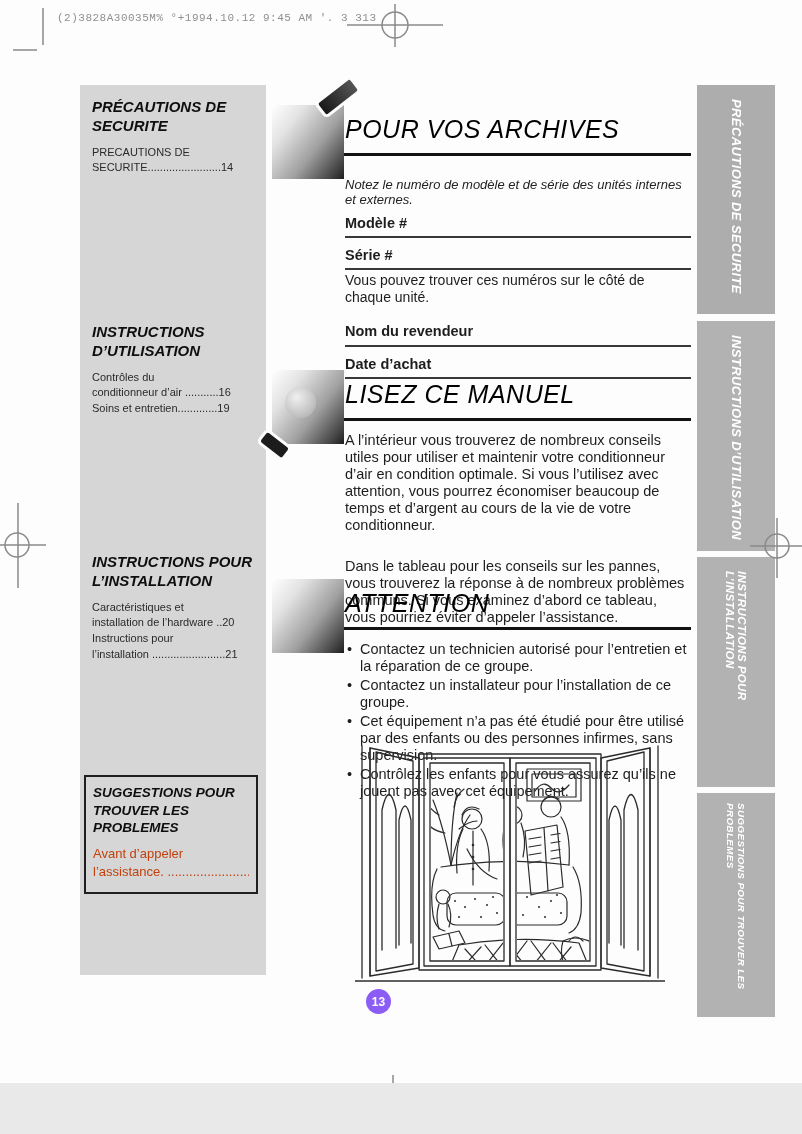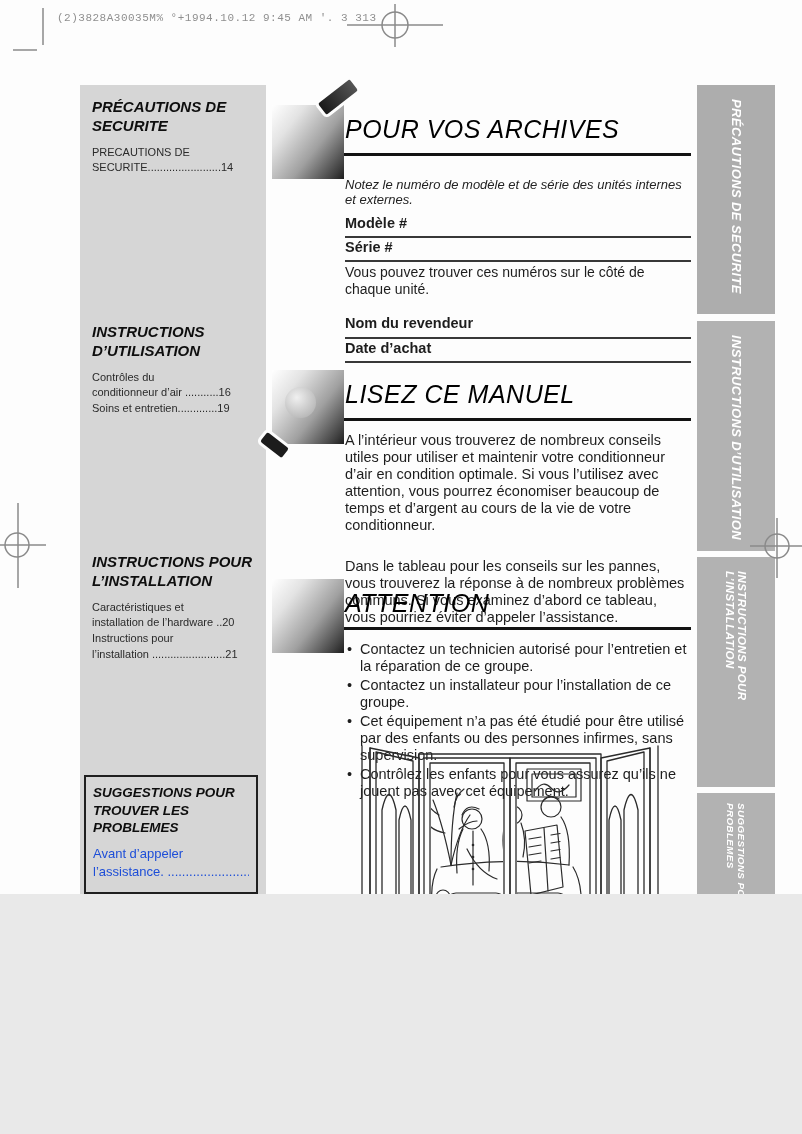--- a/index.html
+++ b/index.html
@@ -1,36 +1,36 @@
 <!DOCTYPE html>
 <html><head>
 <meta charset="utf-8">
 <style>
   html,body{margin:0;padding:0;background:#e9e9e9;}
-  .page{position:relative;width:802px;height:894px;margin:0 auto;background:#fdfdfd;
+  .page{position:relative;width:802px;height:1083px;margin:0 auto;background:#fdfdfd;
         overflow:hidden;font-family:"Liberation Sans",sans-serif;color:#1c1c1c;}
 
   
   .header-code{position:absolute;left:57px;top:12px;font-family:"Liberation Mono",monospace;
         font-size:11px;color:#8f8f8f;letter-spacing:.5px;white-space:nowrap;}
 
   
   .marks{position:absolute;left:0;top:0;pointer-events:none;z-index:40;}
 
   
   .sidebar{position:absolute;left:80px;top:85px;width:186px;height:890px;background:#d6d6d6;}
   .side-sec{position:absolute;left:12px;right:5px;}
   .side-sec h3{margin:0 0 9px;font-size:15px;font-style:italic;font-weight:bold;
         line-height:1.25;color:#0e0e0e;}
   .side-sec p{margin:0;font-size:11px;line-height:1.45;color:#2a2a2a;white-space:nowrap;overflow:hidden;}
   .sec1{top:13px}.sec2{top:238px}.sec3{top:468px}
   .side-box{position:absolute;left:4px;top:690px;width:174px;box-sizing:border-box;
         border:2px solid #1f1f1f;padding:7px 7px 10px;}
   .side-box h3{margin:0 0 8px;font-size:13.5px;font-style:italic;font-weight:bold;line-height:1.3;color:#0e0e0e;}
-  .side-box p{margin:0;font-size:13px;line-height:1.45;color:#1d4ed8;white-space:nowrap;overflow:hidden;}
+  .side-box p{margin:0;font-size:13px;line-height:1.45;color:#c2410c;white-space:nowrap;overflow:hidden;}
 
   
   .block{position:absolute;left:270px;width:421px;}
   .b1{top:103px}.b2{top:368px}.b3{top:577px}
 
   .icon{position:absolute;left:2px;top:2px;width:72px;height:74px;
         background:linear-gradient(128deg,#ffffff 0%,#e3e3e3 26%,#a0a0a0 60%,#404040 90%,#1d1d1d 100%);}
   .pencil{position:absolute;right:-14px;top:-15px;width:40px;height:14px;border-radius:2px;
         background:linear-gradient(90deg,#191919,#555555);transform:rotate(-38deg);
         box-shadow:0 0 0 3px #fdfdfd;}
@@ -39,21 +39,21 @@
   .lens-handle{position:absolute;left:-11px;bottom:-7px;width:27px;height:12px;border-radius:2px;
         background:#1c1c1c;transform:rotate(38deg);box-shadow:0 0 0 3px #fdfdfd;}
 
   .block .title{margin:0 0 0 75px;padding-top:13px;font-size:25px;font-style:italic;font-weight:normal;
         letter-spacing:.5px;line-height:1.1;color:#000000;}
   .block .rule{margin:9px 0 0 70px;height:3px;background:#121212;}
   .block .content{margin-left:75px;font-size:14.5px;line-height:1.18;color:#1d1d1d;}
 
   .note{font-style:italic;font-size:13px;margin:21px 0 8px;color:#232323;}
   .field{font-weight:bold;font-size:14.5px;border-bottom:2px solid #383838;
-        padding-bottom:4px;margin-bottom:1px;}
+        padding-bottom:4px;margin-bottom:9px;}
   .field.tight{margin-bottom:0;}
   .hint{margin:2px 0 18px;font-size:14px;}
 
   .para{margin:11px 0 0;}
   .para + .para{margin-top:24px;}
 
   .bullets{list-style:none;margin:11px 0 0;padding:0;}
   .bullets li{position:relative;padding-left:15px;margin-bottom:2px;}
   .bullets li::before{content:"•";position:absolute;left:2px;top:0;}
 

